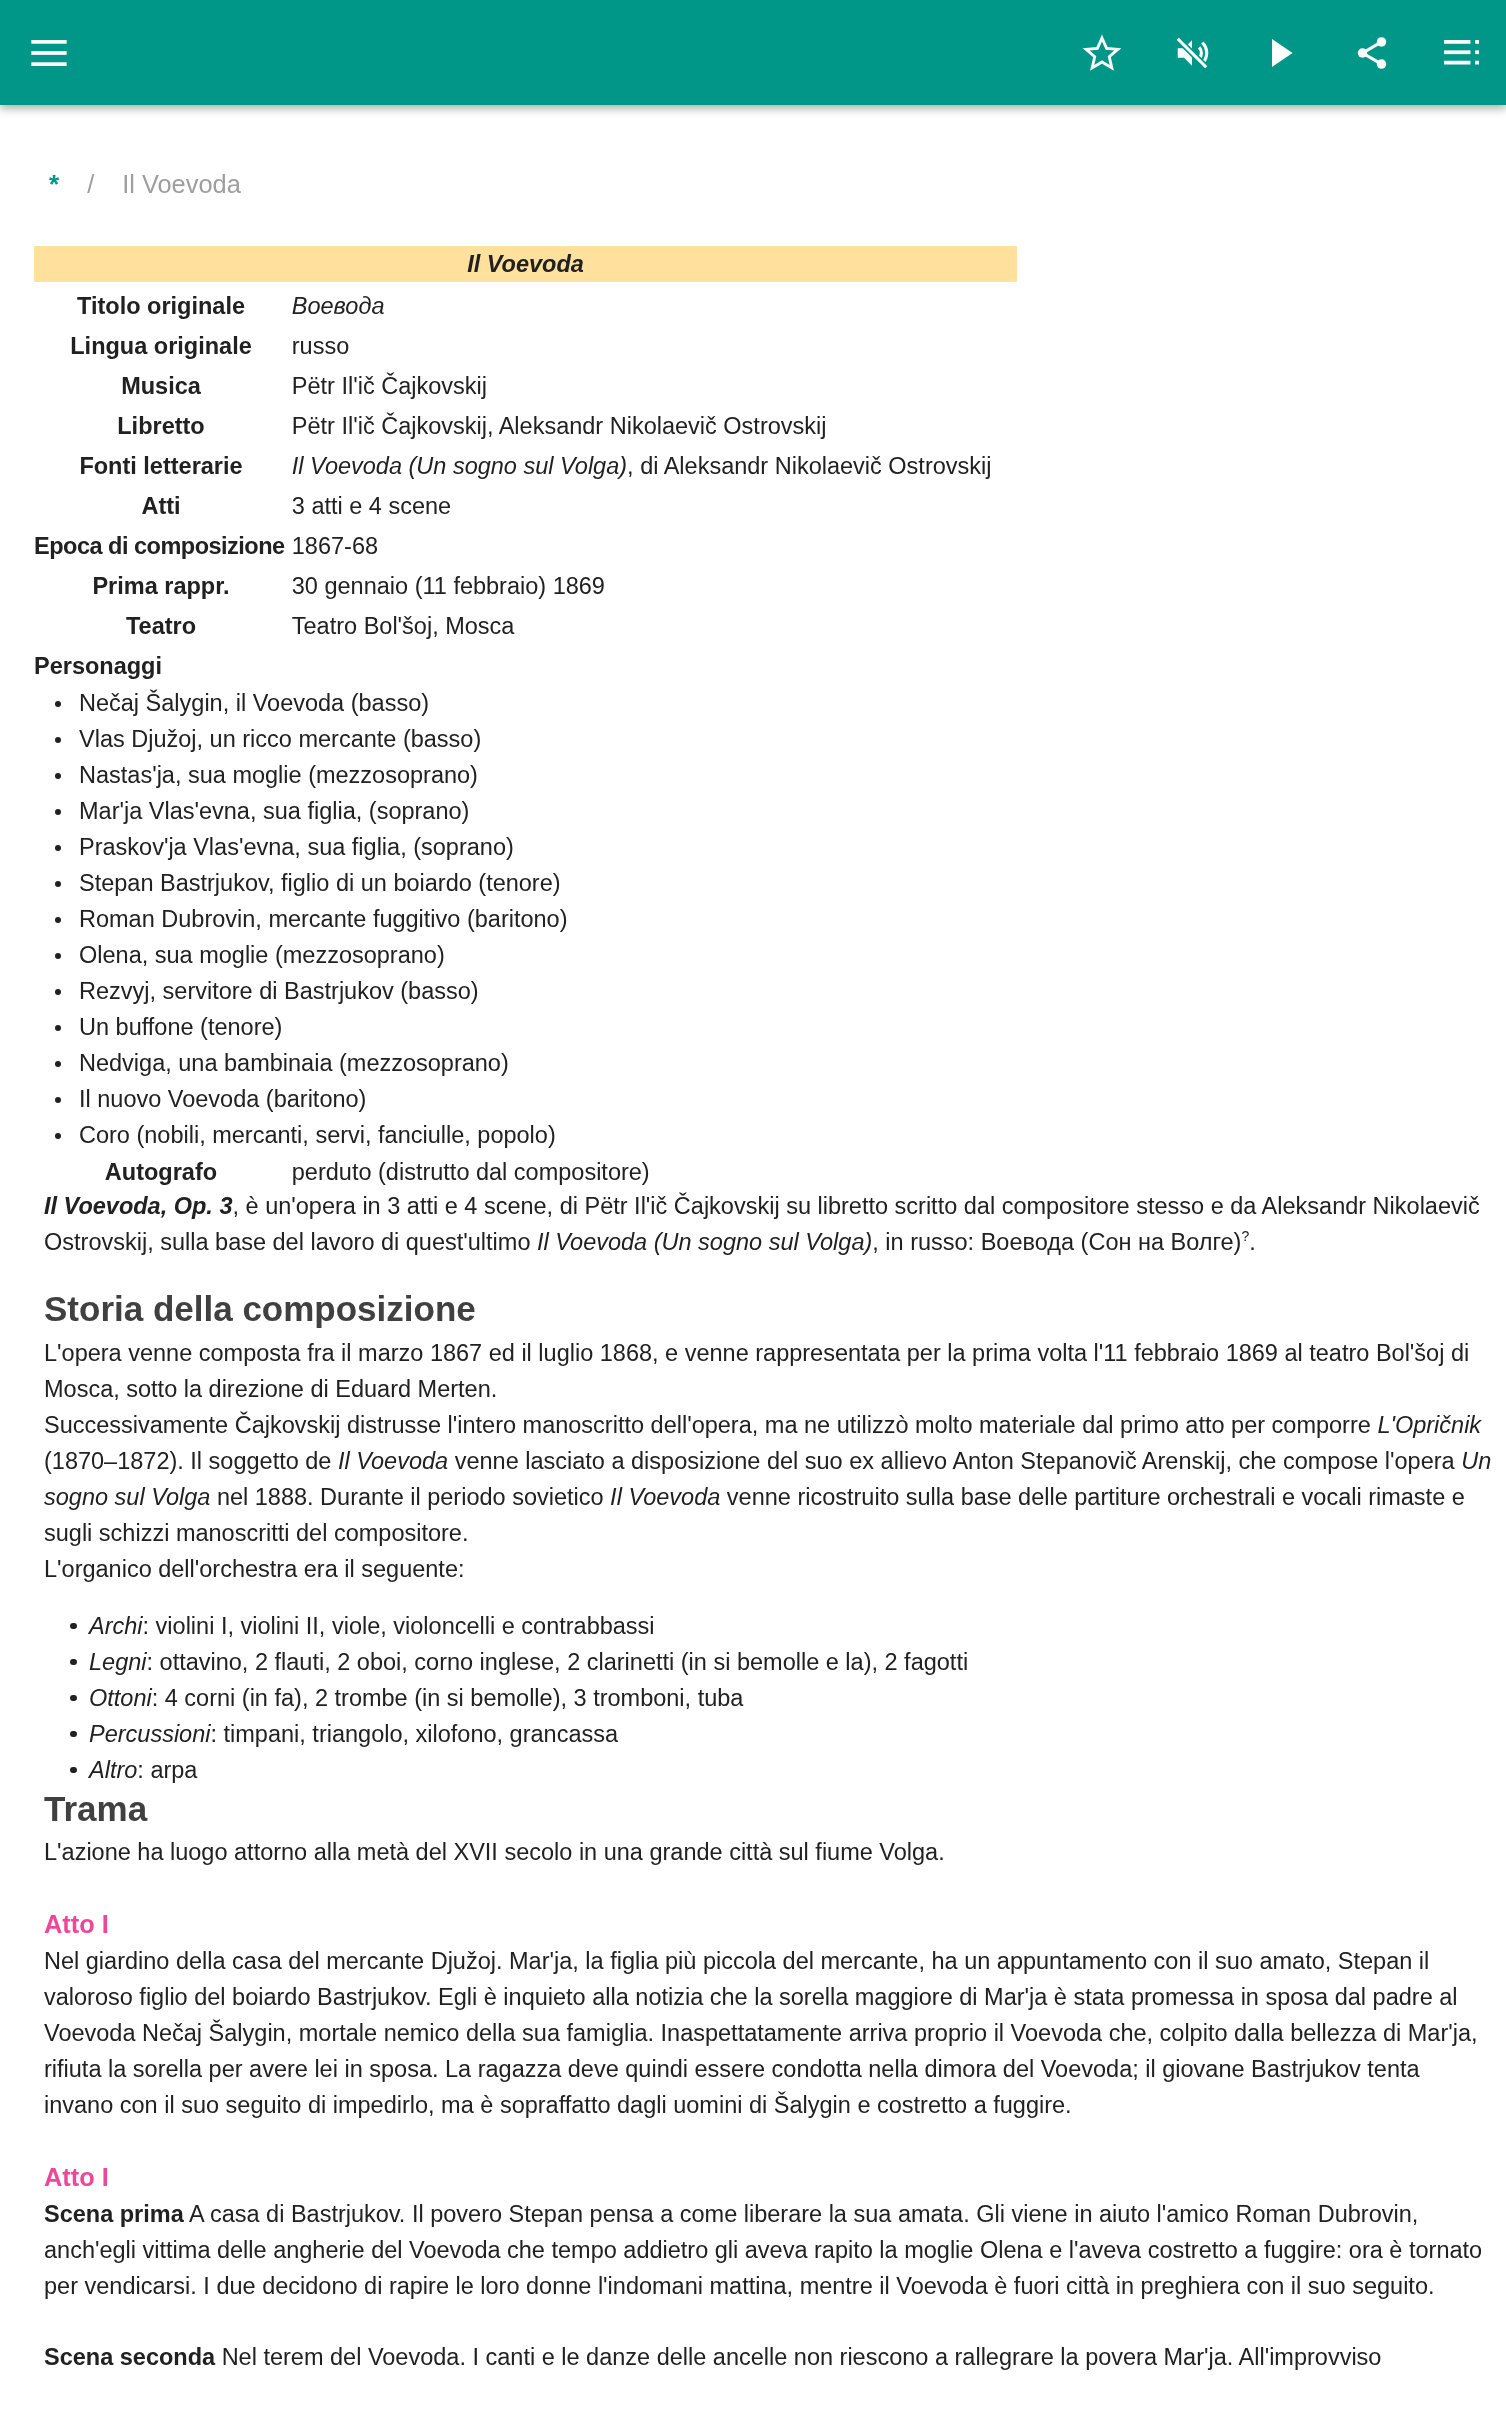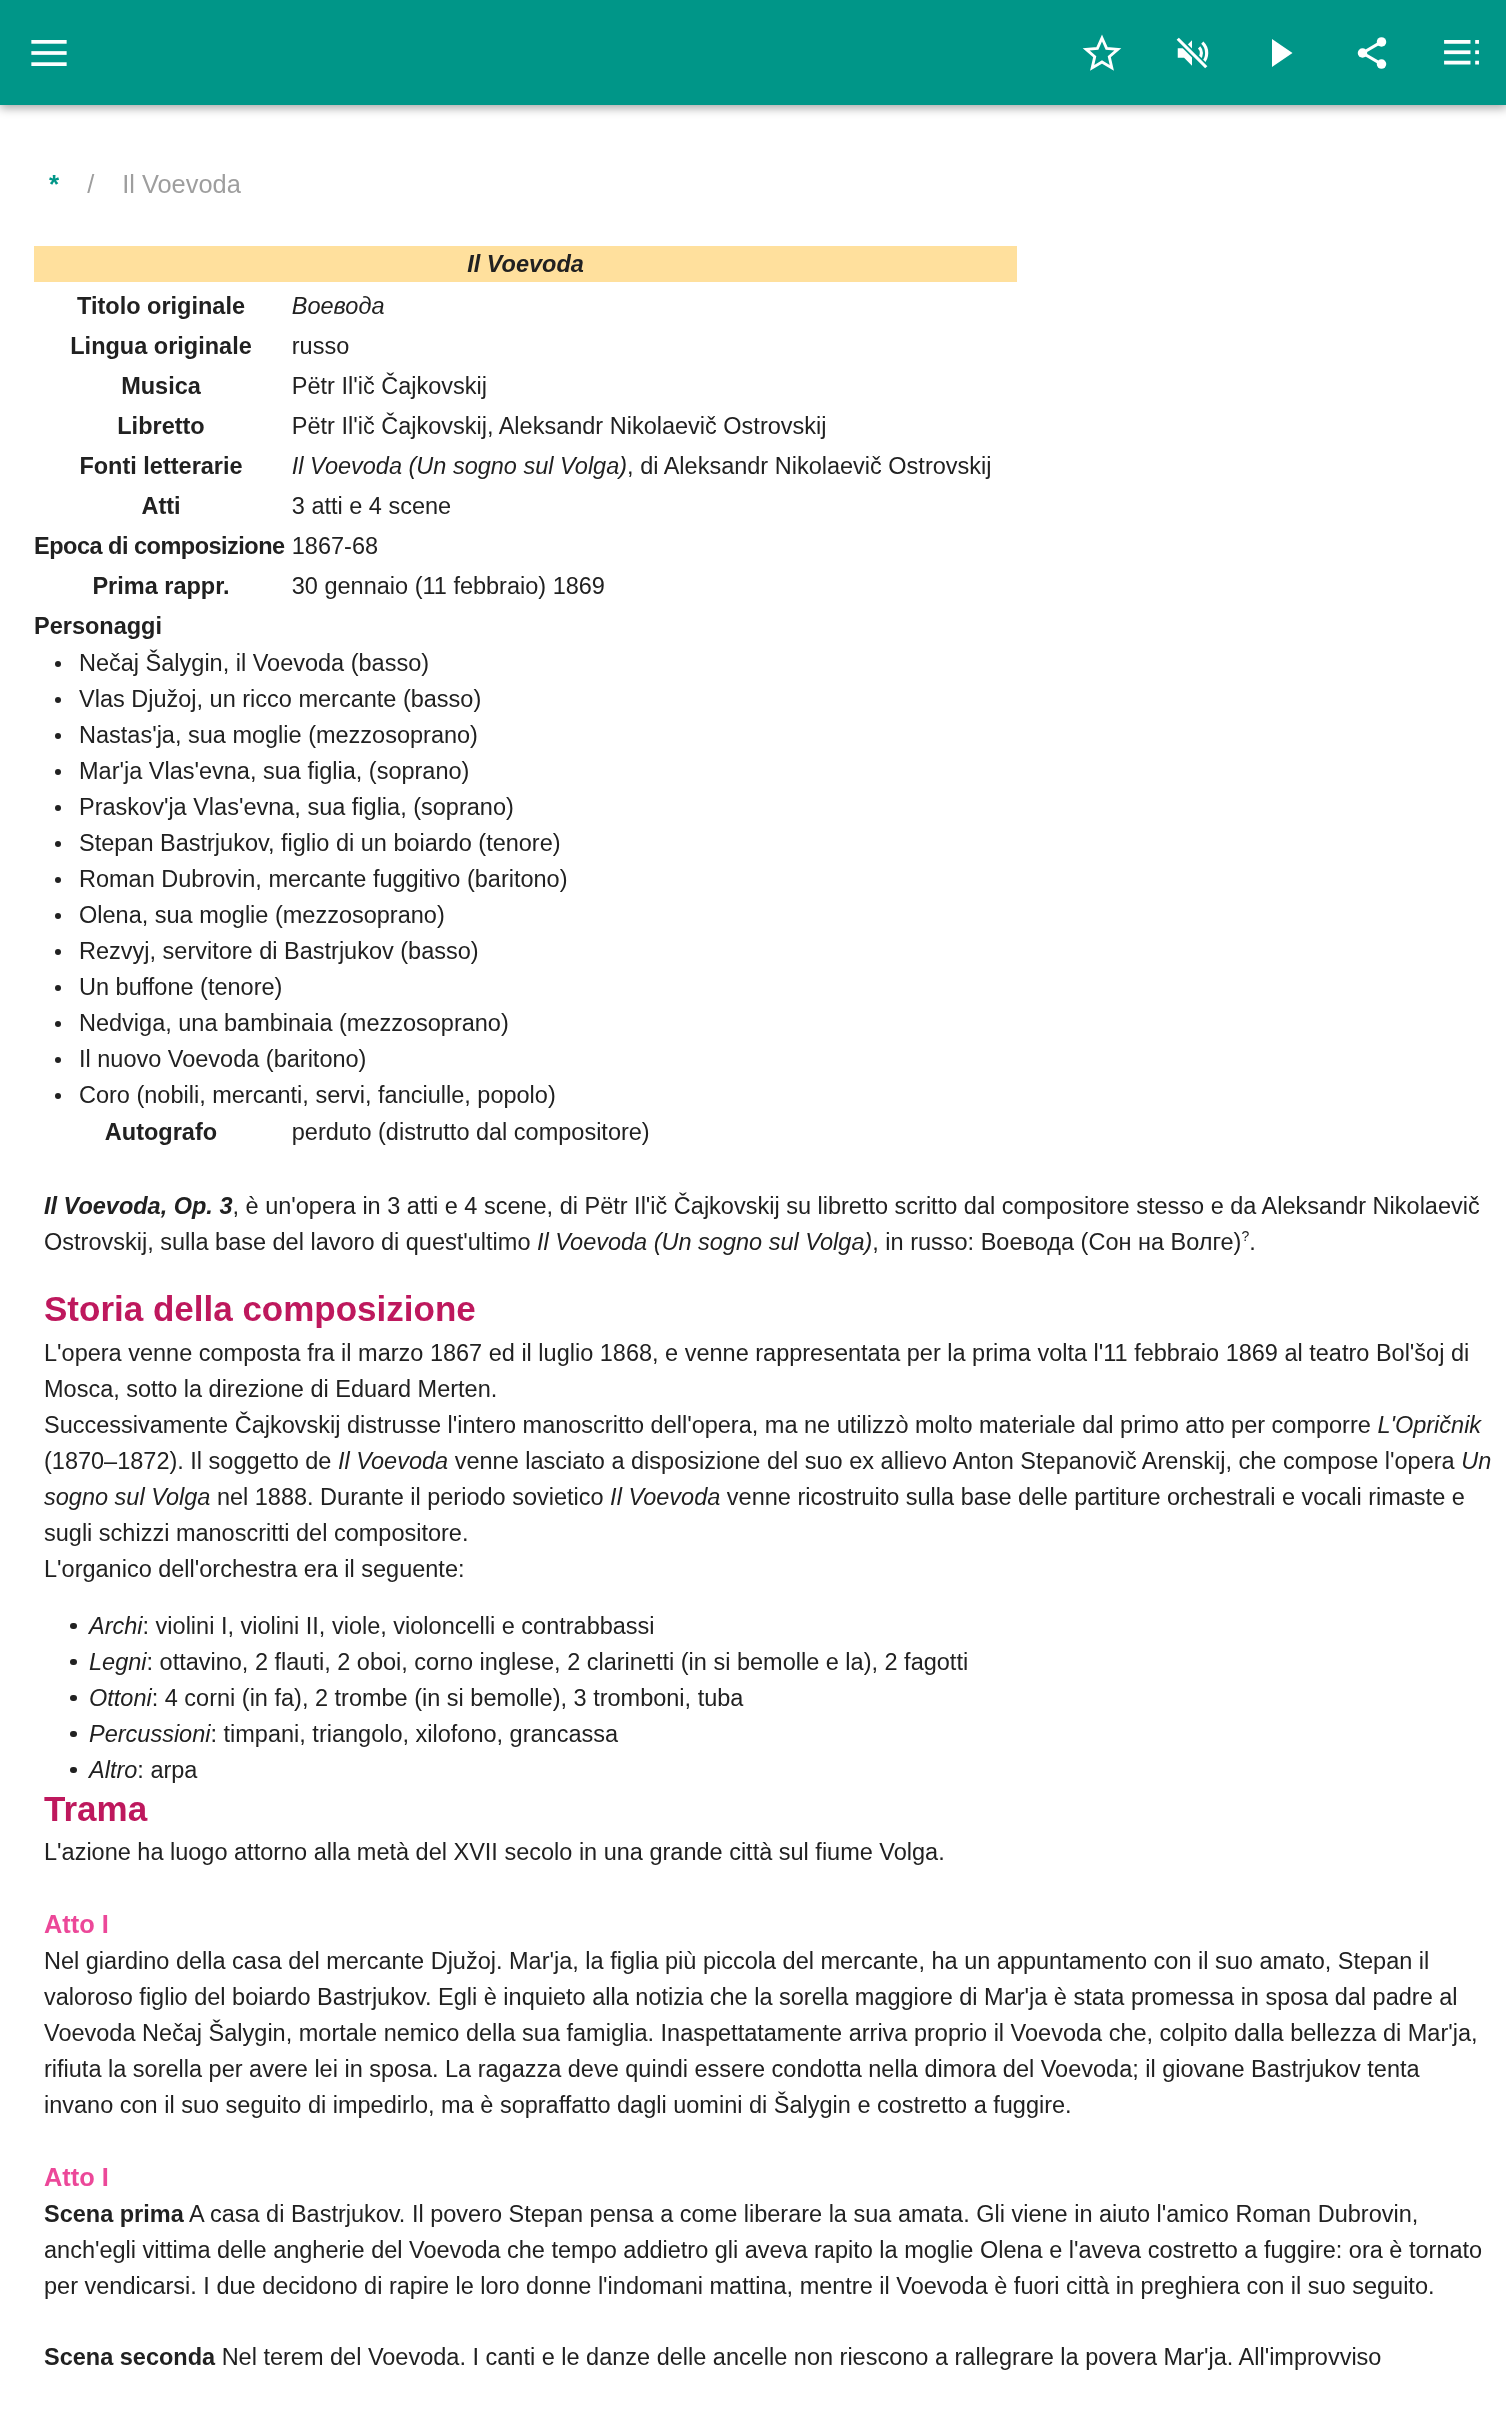--- a/index.html
+++ b/index.html
@@ -31,21 +31,21 @@
   .personaggi-head { font-weight: bold; height: 38px; line-height: 38px; }
   .infobox ul { list-style: none; margin-left: 19px; }
   .infobox ul li { height: 36px; line-height: 36px; position: relative; padding-left: 26px; }
   .infobox ul li::before { content: ""; position: absolute; left: 1.9px; top: 16px; width: 6.6px; height: 6.6px; border-radius: 50%; background: #212121; }
 
   .article { position: absolute; left: 44px; top: 1083px; width: 1450px; line-height: 36px; font-size: 23.5px; }
   .article p { margin: 0; }
   .article i { font-style: italic; }
   .article b { font-weight: bold; }
   .lead { margin-bottom: 28px !important; }
-  h2 { font-size: 35px; font-weight: bold; line-height: 41px; margin: 0 0 5.6px 0; color: #be185d; }
+  h2 { font-size: 35px; font-weight: bold; line-height: 41px; margin: 0 0 5.6px 0; color: #404040; }
   h3 { font-size: 25.4px; font-weight: bold; line-height: 38px; margin: 0; color: #ec4899; }
   .orch-list { list-style: none; margin: 21px 0 0 26px; }
   .orch-list li { position: relative; padding-left: 19px; line-height: 36px; }
   .orch-list li::before { content: ""; position: absolute; left: 0; top: 15px; width: 6.6px; height: 6.6px; border-radius: 50%; background: #212121; }
   .gap { height: 35px; }
   sup { font-size: 14px; vertical-align: super; line-height: 0; }
 </style>
 </head>
 <body>
 
@@ -146,20 +146,24 @@
       <span class="lbl">Atti</span>
       <span class="val">3 atti e 4 scene</span>
     </div>
     <div class="infobox-row">
       <span class="lbl" style="text-align:left;white-space:nowrap;letter-spacing:-0.5px">Epoca di composizione</span>
       <span class="val">1867-68</span>
     </div>
     <div class="infobox-row">
       <span class="lbl">Prima rappr.</span>
       <span class="val">30 gennaio (11 febbraio) 1869</span>
+    </div>
+    <div class="infobox-row">
+      <span class="lbl">Teatro</span>
+      <span class="val">Teatro Bol'šoj, Mosca</span>
     </div>
     <div class="personaggi-head">Personaggi</div>
     <ul>
       <li>Nečaj Šalygin, il Voevoda (basso)</li>
       <li>Vlas Djužoj, un ricco mercante (basso)</li>
       <li>Nastas'ja, sua moglie (mezzosoprano)</li>
       <li>Mar'ja Vlas'evna, sua figlia, (soprano)</li>
       <li>Praskov'ja Vlas'evna, sua figlia, (soprano)</li>
       <li>Stepan Bastrjukov, figlio di un boiardo (tenore)</li>
       <li>Roman Dubrovin, mercante fuggitivo (baritono)</li>

